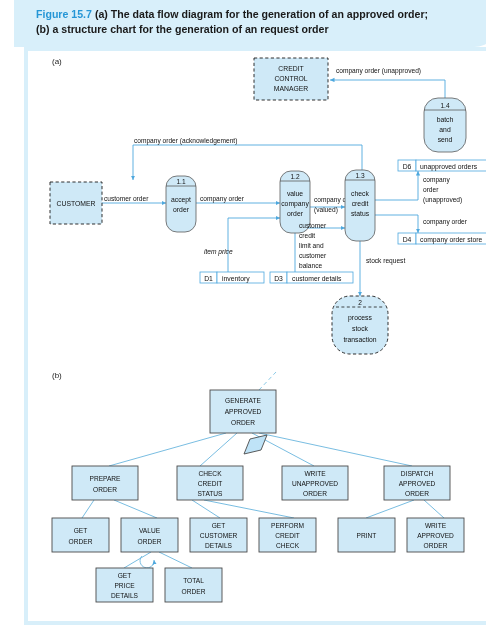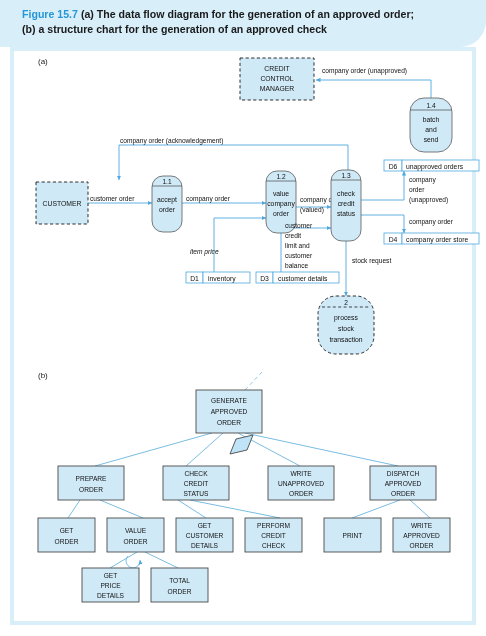--- a/index.html
+++ b/index.html
@@ -1,18 +1,18 @@
 <!DOCTYPE html>
 <html><head>
 <meta charset="utf-8">
 <style>
   html,body{margin:0;padding:0;background:#ffffff;}
   body{width:486px;height:636px;overflow:hidden;
        font-family:"Liberation Sans","DejaVu Sans",sans-serif;}
-  #page{position:relative;width:470px;height:636px;background:#ffffff;}
+  #page{position:relative;width:470px;height:636px;background:#ffffff;margin-left:14px;}
 
   
   .caption-band{position:absolute;left:0;top:0;width:486px;height:47px;
       background:#d8effa;border-bottom-right-radius:26px;}
   .caption-text{position:absolute;left:22px;top:7px;width:450px;
       font-size:10.6px;line-height:15px;font-weight:bold;color:#1a1a1a;}
   .caption-text .fignum{color:#2596d6;}
 
   
   .frame{position:absolute;left:10px;top:47px;width:466px;height:578px;
@@ -41,21 +41,21 @@
 </style>
 </head>
 <body>
 
 <div id="page">
 
   <div class="caption-band"></div>
   <div class="caption-text">
     <span class="fignum">Figure 15.7</span>
     <span>(a) The data flow diagram for the generation of an approved order;</span><br>
-    <span>(b) a structure chart for the generation of an approved check</span>
+    <span>(b) a structure chart for the generation of an request order</span>
   </div>
 
   <div class="frame"></div>
 
   <div class="panel-label" id="lbl-a">(a)</div>
   <div class="panel-label" id="lbl-b">(b)</div>
 
   <svg viewBox="0 0 486 636">
     <defs>
       <marker id="ah" markerWidth="6" markerHeight="6" refX="5" refY="2.4" orient="auto" markerUnits="strokeWidth">

